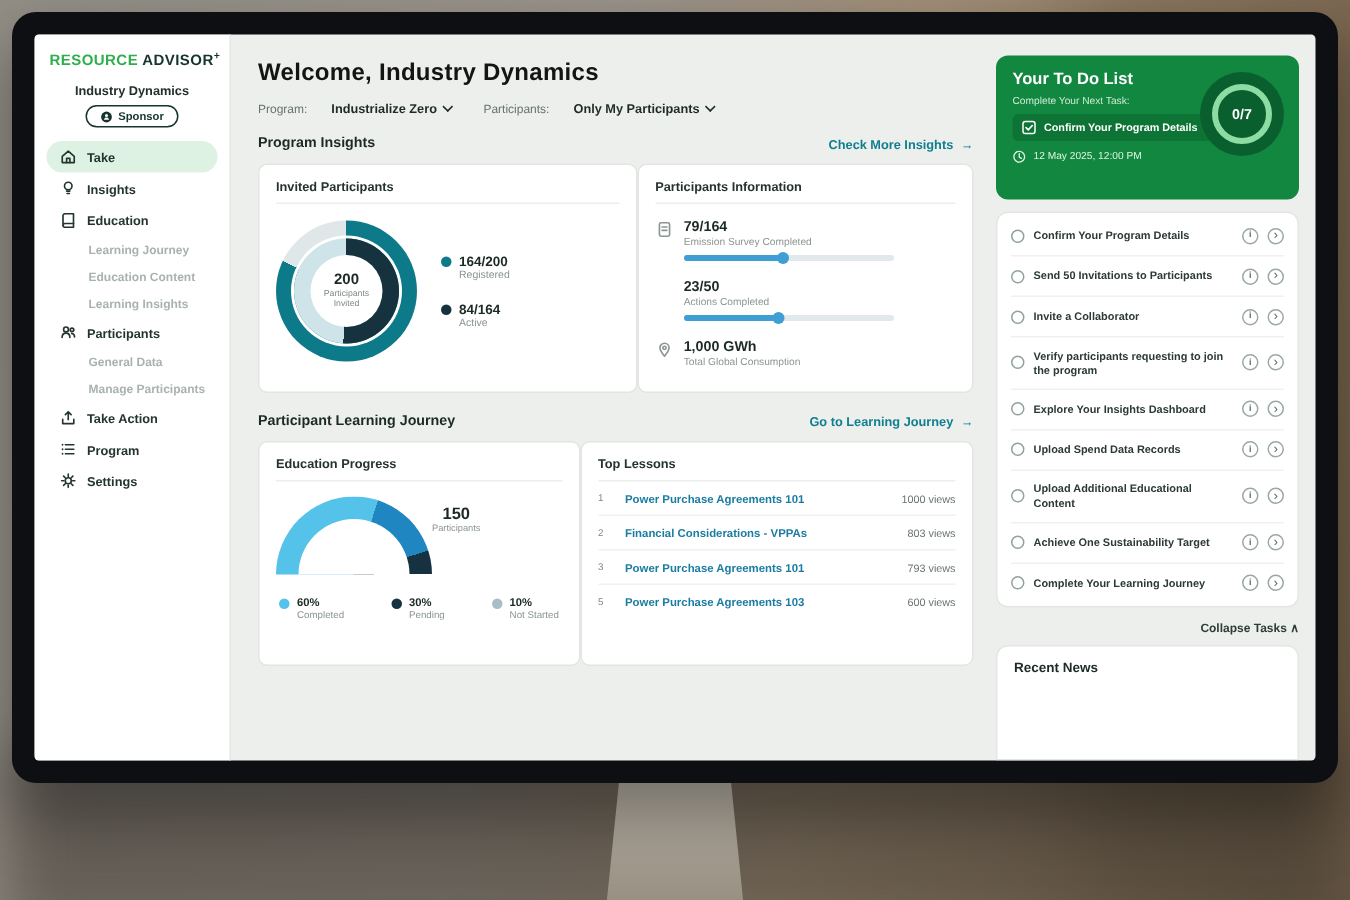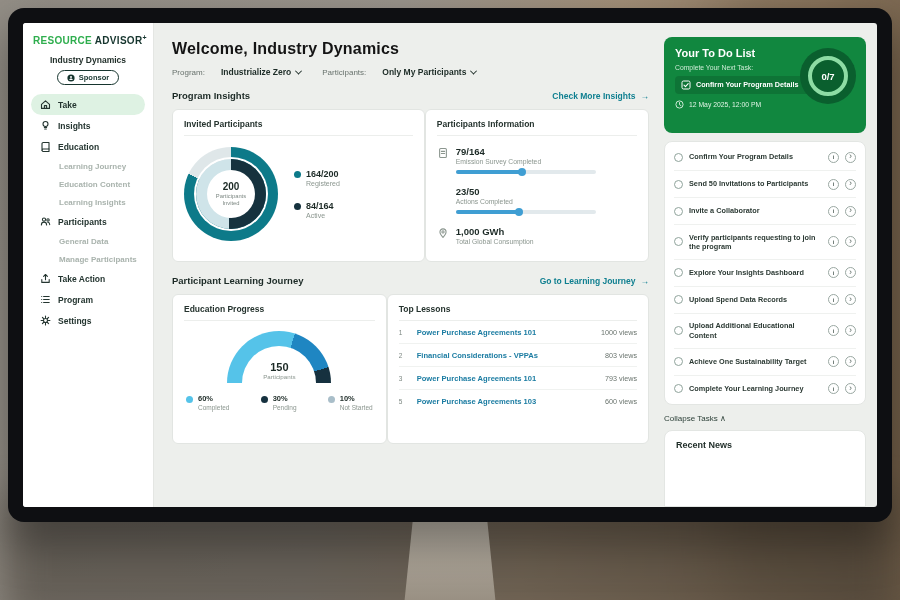--- a/index.html
+++ b/index.html
@@ -60,21 +60,21 @@
   .metrics{margin-top:10px;display:flex;flex-direction:column;gap:12px}
   .metric{display:flex;gap:7px;align-items:flex-start}
   .micon{width:12px;height:12px;flex:none;stroke:#8b968f;fill:none;stroke-width:1;stroke-linecap:round;stroke-linejoin:round;margin-top:1px}
   .m-val{font-size:9.5px;font-weight:bold;color:#1c2a26}
   .m-lab{font-size:6.8px;color:#8b968f;margin-top:1px}
   .bar{position:relative;margin-top:5px;width:140px;height:4px;border-radius:2px;background:#e2e9ec}
   .fill{position:relative;height:4px;border-radius:2px;background:#3f9ed3}
   .fill::after{content:"";position:absolute;right:-3px;top:-2px;width:8px;height:8px;border-radius:50%;background:inherit}
 
   
-  .gauge-wrap{display:flex;flex-direction:column;align-items:center;margin-top:10px}
+  .gauge-wrap{display:flex;flex-direction:row;align-items:center;margin-top:10px}
   .gauge{position:relative;width:104px;height:52px;overflow:hidden}
   .gauge-arc{position:absolute;left:0;top:0;width:104px;height:104px;border-radius:50%}
   .gauge-hole{position:absolute;left:15px;top:15px;width:74px;height:74px;border-radius:50%;background:#fff}
   .gauge-text{text-align:center;margin-top:-22px;position:relative}
   .gauge-text .v{font-size:11px;font-weight:bold;color:#1c2a26}
   .gauge-text .l{font-size:6.2px;color:#8b968f}
   .gauge-legend{display:flex;justify-content:space-between;margin-top:14px;padding:0 2px}
   .gauge-legend .leg-val{font-size:7.5px}
   .gauge-legend .leg-lab{font-size:6.5px}
 
@@ -95,21 +95,21 @@
   .due-row{display:flex;align-items:center;gap:5px;margin-top:6px;font-size:6.8px;color:#dff3e4}
   .ring-disc{position:absolute;top:11px;right:10px;width:56px;height:56px;border-radius:50%;background:#0a5f2e;display:flex;align-items:center;justify-content:center}
   .ring{width:40px;height:40px;border-radius:50%;border:4px solid #8ddca4;display:flex;align-items:center;justify-content:center;font-size:9.5px;font-weight:bold;color:#fff}
   .tasks{background:#fff;border:1px solid #e3e6e3;border-radius:8px;margin-top:8px;padding:2px 9px}
   .task{display:flex;align-items:center;gap:6px;padding:7.5px 0;border-bottom:1px solid #eff1ef;cursor:pointer}
   .task:last-child{border-bottom:none}
   .cb{width:9px;height:9px;border:1.2px solid #8fa39b;border-radius:50%;flex:none}
   .task-lbl{flex:1;font-size:7.3px;font-weight:600;color:#2c3a34;line-height:1.3}
   .iconbtn{width:11px;height:11px;border:1px solid #9aa8a2;border-radius:50%;color:#5d6b65;font-size:6px;font-weight:bold;display:flex;align-items:center;justify-content:center;flex:none;line-height:1}
   .iconbtn.chv{font-size:9px;font-weight:normal;padding-bottom:1px}
-  .collapse{text-align:left;font-size:8px;font-weight:normal;color:#2b3f37;padding:9px 0 5px;cursor:pointer}
+  .collapse{text-align:right;font-size:8px;font-weight:bold;color:#2b3f37;padding:9px 0 5px;cursor:pointer}
   .news{background:#fff;border:1px solid #e3e6e3;border-radius:8px 8px 0 0;padding:9px 11px;font-size:9px;font-weight:bold;color:#1d2b26;margin-top:2px;flex:1}
 </style>
 </head>
 <body>
 
 <div class="scene">
   <div class="bg-blob-right"></div>
   <div class="bg-blob-bottom"></div>
   <div class="stand"></div>
 

